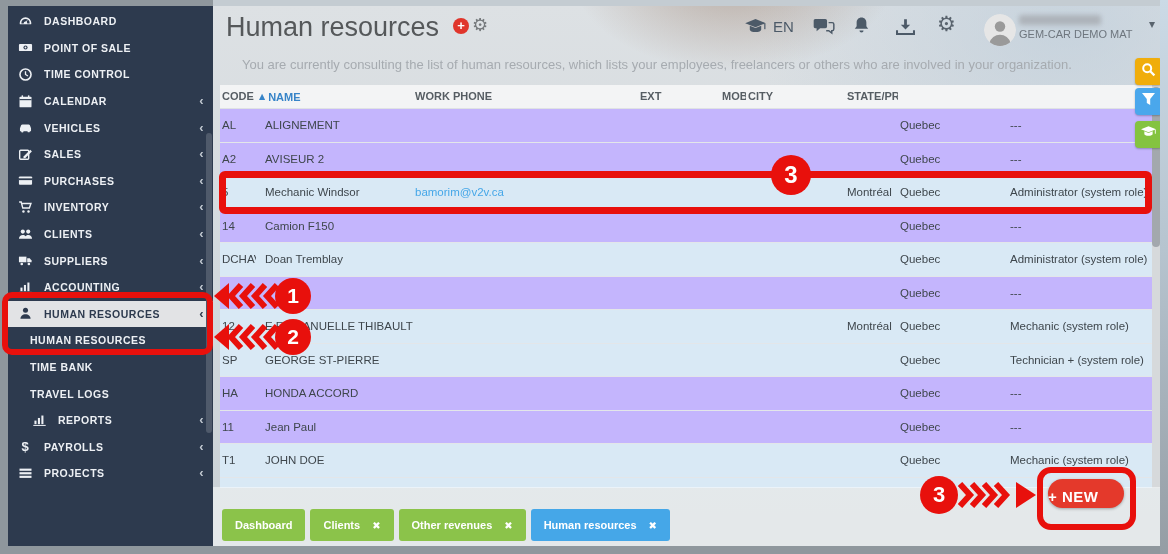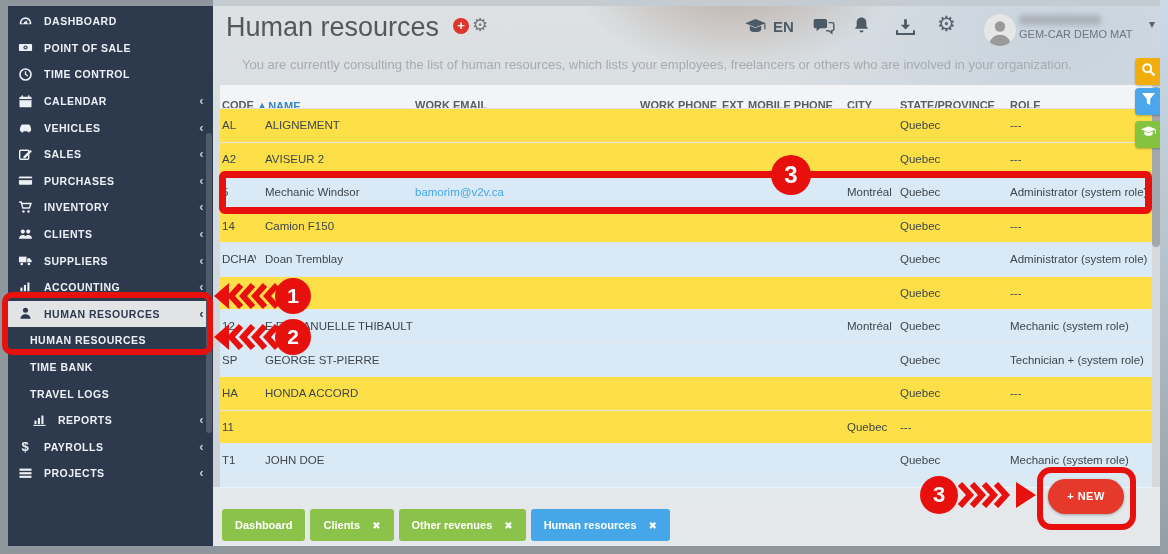--- a/index.html
+++ b/index.html
@@ -33,39 +33,39 @@
 .page-title{position:absolute;left:13px;top:6px;font-size:27px;color:#55585a}
 .title-add{position:absolute;left:240px;top:12px;width:16px;height:16px;border-radius:50%;
   background:#e0352b;color:#fff;font-size:13px;font-weight:bold;text-align:center;line-height:15px;cursor:pointer}
 .title-gear{position:absolute;left:259px;top:8px;font-family:"DejaVu Sans",sans-serif;
   font-size:18px;color:#75797c;cursor:pointer}
 .page-subtitle{position:absolute;left:29px;top:51px;font-size:13px;color:#a6abb0;white-space:nowrap}
 
 
 .tb-icon{position:absolute;color:#4c5a68;cursor:pointer}
 .tb-icon svg{fill:currentColor}
-.tb-lang{position:absolute;left:560px;top:12px;font-size:15px;font-weight:bold;color:#4c5a68;cursor:pointer}
+.tb-lang{position:absolute;left:560px;top:12px;font-size:15px;font-weight:normal;color:#4c5a68;cursor:pointer}
 .tb-gear{position:absolute;left:724px;top:6px;font-family:"DejaVu Sans",sans-serif;font-size:21px;color:#59636d;cursor:pointer}
 .avatar{position:absolute;left:771px;top:8px;width:32px;height:32px;border-radius:50%;overflow:hidden;cursor:pointer}
 .avatar svg{width:32px;height:32px}
 .blur-name{position:absolute;left:806px;top:9px;width:82px;height:10px;background:#a8adb3;
   border-radius:2px;filter:blur(2.5px);opacity:.85}
 .account-name{position:absolute;left:806px;top:22px;font-size:11px;color:#6e767e;white-space:nowrap}
 .caret{position:absolute;left:936px;top:11px;font-family:"DejaVu Sans",sans-serif;font-size:12px;color:#59636d;cursor:pointer}
 
 
 .tbl{position:absolute;left:7px;top:79px;width:932px;background:#fff;
   --cols:36px 157px 225px 82px 26px 99px 53px 110px 1fr}
 .t-head{display:grid;grid-template-columns:var(--cols);height:24px;line-height:23px;
   background:#f3f4f5;border-bottom:1px solid #dfe2e4;color:#565d63;font-size:11px;font-weight:bold}
-.t-hcell{padding:9px 2px;white-space:nowrap;overflow:hidden;cursor:pointer}
+.t-hcell{padding:0 2px;white-space:nowrap;overflow:hidden;cursor:pointer}
 .t-hcell.sorted{color:#3784c8}
 .sort-arrow{font-family:"DejaVu Sans",sans-serif;font-size:8px;vertical-align:2px;margin:0 3px 0 1px;color:#3784c8}
 .t-row{display:grid;grid-template-columns:var(--cols);height:33.5px;line-height:32.5px;
-  border-bottom:1px solid #e3e6e9;font-size:11.5px;color:#3e464c;background:#fde047;cursor:pointer}
+  border-bottom:1px solid #e3e6e9;font-size:11.5px;color:#3e464c;background:#c4b5fd;cursor:pointer}
 .t-row.shaded{background:#d9e9f5}
 .t-cell{padding:0 2px;white-space:nowrap;overflow:hidden}
 .t-cell.name{padding-left:9px}
 .t-cell.link{color:#46a7e8}
 .partial-row{height:10px;background:#d9e9f5}
 
 
 .tbl-scroll{position:absolute;left:939px;top:79px;width:8px;height:403px;background:#d6d9db}
 .tbl-thumb{position:absolute;left:0;top:2px;width:8px;height:160px;background:#a3a8ad;border-radius:4px}
 
@@ -74,22 +74,22 @@
   display:flex;align-items:center;justify-content:center;box-shadow:0 1px 2px rgba(0,0,0,.25)}
 .side-btn svg{width:15px;height:15px;fill:#fff}
 
 
 .tabs-band{position:absolute;left:0;right:0;top:481px;height:59px;background:rgba(250,251,252,.55)}
 .tabs-row{position:absolute;left:9px;top:503px;display:flex;gap:5px}
 .tab{height:32px;border-radius:3px;background:#8bc34a;color:#fff;font-size:11px;font-weight:bold;
   display:flex;align-items:center;justify-content:center;padding:0 13px;cursor:pointer}
 .tab.active{background:#45a7e8}
 .tab-close{font-family:"DejaVu Sans",sans-serif;font-size:10px;margin-left:12px;cursor:pointer}
-.new-btn{position:absolute;left:835px;top:473px;width:76px;height:35px;border-radius:18px;
-  background:#e4392b;color:#fff;font-size:11px;font-weight:bold;text-align:center;line-height:35px;
+.new-btn{position:absolute;left:835px;top:473px;width:76px;height:29px;border-radius:18px;
+  background:#e4392b;color:#fff;font-size:15px;font-weight:bold;line-height:35px;
   letter-spacing:.5px;cursor:pointer;box-shadow:0 1px 3px rgba(0,0,0,.3)}
 
 
 .ann{position:absolute;pointer-events:none;z-index:60}
 .ann-box{border:6px solid #e8100c;border-radius:10px}
 .ann-circle{width:36px;height:36px;border-radius:50%;background:#e8100c;color:#fff;
   font-weight:bold;font-size:21px;text-align:center;line-height:36px}
 </style>
 </head>
 <body>
@@ -300,27 +300,25 @@
         <path d="M5.5 29a10.8 10.8 0 0 1 21 0A16 16 0 0 1 16 32 16 16 0 0 1 5.5 29z" fill="#9a9a9a"></path>
       </svg></span>
   <span class="blur-name"></span>
   <span class="account-name">GEM-CAR DEMO MAT</span>
   <span class="caret">▾</span>
 
   <div class="tbl">
     <div class="t-head">
         <div class="t-hcell"><span>CODE</span></div>
         <div class="t-hcell sorted"><span class="sort-arrow">▲</span><span>NAME</span></div>
-        <div class="t-hcell"><span>WORK EMAIL</span></div>
         <div class="t-hcell"><span>WORK PHONE</span></div>
         <div class="t-hcell"><span>EXT</span></div>
         <div class="t-hcell"><span>MOBILE PHONE</span></div>
         <div class="t-hcell"><span>CITY</span></div>
         <div class="t-hcell"><span>STATE/PROVINCE</span></div>
-        <div class="t-hcell"><span>ROLE</span></div>
       </div>
     <div>
         <div class="t-row">
           <div class="t-cell code">AL</div>
           <div class="t-cell name">ALIGNEMENT</div>
           <div class="t-cell work_email"></div>
           <div class="t-cell work_phone"></div>
           <div class="t-cell ext"></div>
           <div class="t-cell mobile_phone"></div>
           <div class="t-cell city"></div>
@@ -410,20 +408,21 @@
           <div class="t-cell work_email"></div>
           <div class="t-cell work_phone"></div>
           <div class="t-cell ext"></div>
           <div class="t-cell mobile_phone"></div>
           <div class="t-cell city"></div>
           <div class="t-cell state_province">Quebec</div>
           <div class="t-cell role">---</div>
         </div>
         <div class="t-row">
           <div class="t-cell code">11</div>
+          <div class="t-cell name">Jean Paul</div>
           <div class="t-cell work_email"></div>
           <div class="t-cell work_phone"></div>
           <div class="t-cell ext"></div>
           <div class="t-cell mobile_phone"></div>
           <div class="t-cell city"></div>
           <div class="t-cell state_province">Quebec</div>
           <div class="t-cell role">---</div>
         </div>
         <div class="t-row shaded">
           <div class="t-cell code">T1</div>

